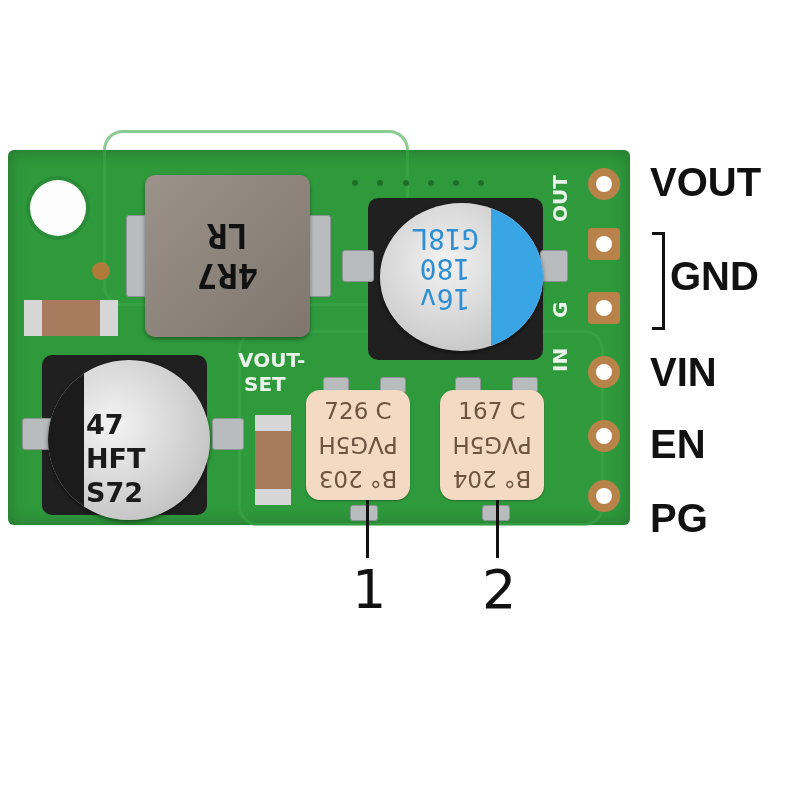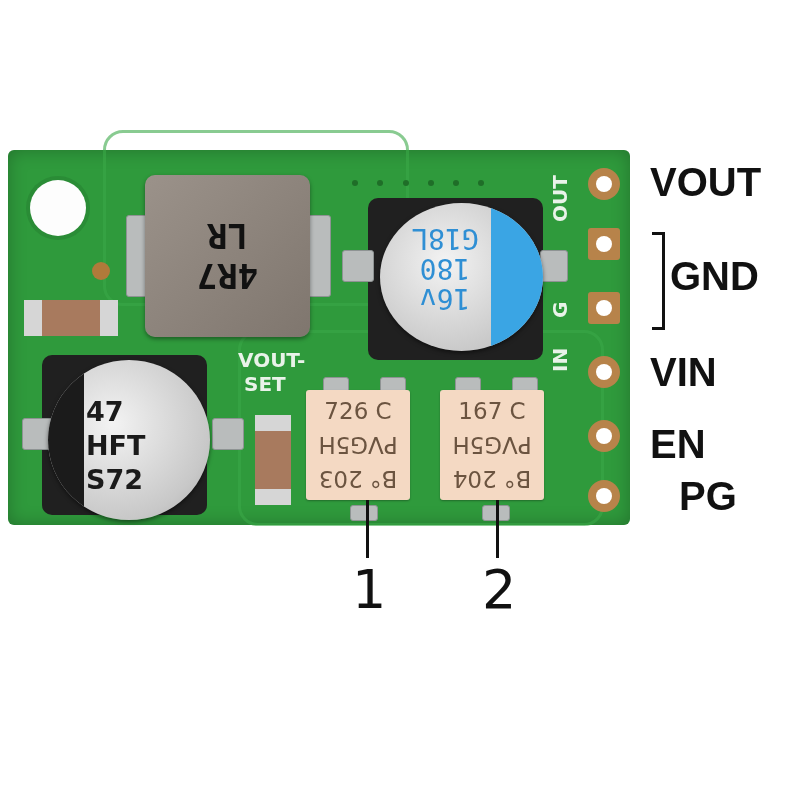--- a/index.html
+++ b/index.html
@@ -10,25 +10,25 @@
   .via{position:absolute;width:6px;height:6px;border-radius:50%;background:#1f6e28;}
   .copper-dot{position:absolute;left:92px;top:262px;width:18px;height:18px;border-radius:50%;background:#b07a3a;}
   .pad{position:absolute;background:#b9bcbc;border:1px solid #8e9393;border-radius:3px;}
   .inductor{position:absolute;left:145px;top:175px;width:165px;height:162px;background:linear-gradient(135deg,#9b928a,#7f766e);border-radius:10px;box-shadow:0 2px 4px rgba(0,0,0,.4);}
   .inductor-text{position:absolute;left:0;top:0;width:100%;height:100%;display:flex;flex-direction:column;align-items:center;justify-content:center;transform:rotate(180deg);font-family:"DejaVu Sans Mono",monospace;font-size:34px;color:#111;line-height:40px;font-weight:bold;}
   .cap-base{position:absolute;background:#202020;border-radius:10px;}
   .cap-can{position:absolute;border-radius:50%;background:radial-gradient(circle at 40% 40%,#f3f3f3,#c8c8c8 70%,#a9a9a9);box-shadow:0 2px 4px rgba(0,0,0,.5);overflow:hidden;}
   .cap-stripe-blue{position:absolute;right:0;top:0;width:32%;height:100%;background:#3aa5e4;}
   .cap-stripe-black{position:absolute;left:0;top:0;width:22%;height:100%;background:#1b1b1b;}
   .cap-text-blue{position:absolute;left:10px;top:20px;width:110px;transform:rotate(180deg);font-family:"DejaVu Sans Mono",monospace;color:#2f8fd4;font-size:28px;line-height:30px;text-align:center;}
-  .cap-text-dark{position:absolute;left:38px;top:35px;font-family:"DejaVu Sans",sans-serif;font-weight:bold;color:#1a1a1a;font-size:27px;line-height:34px;}
+  .cap-text-dark{position:absolute;left:38px;top:48px;font-family:"DejaVu Sans",sans-serif;font-weight:bold;color:#1a1a1a;font-size:27px;line-height:34px;}
   .mlcc{position:absolute;border-radius:3px;background:#a87a5e;}
   .mlcc .end{position:absolute;background:#d6d6d6;}
   .silk{position:absolute;color:#e9f3e9;font-weight:bold;font-family:"DejaVu Sans",sans-serif;}
-  .pot{position:absolute;width:104px;height:110px;background:#f4d9c3;border-radius:3px;box-shadow:0 1px 2px rgba(0,0,0,.3);}
+  .pot{position:absolute;width:104px;height:110px;background:#f4d9c3;border-radius:14px;box-shadow:0 1px 2px rgba(0,0,0,.3);}
   .pot-line{position:absolute;left:0;width:100%;text-align:center;font-family:"DejaVu Sans",sans-serif;color:#6b5440;font-size:23px;line-height:26px;}
   .pot-line.flip{transform:rotate(180deg);}
   .pin{position:absolute;left:588px;width:32px;height:32px;border-radius:50%;background:#b7834a;}
   .pin.square{border-radius:3px;}
   .pin::after{content:"";position:absolute;left:8px;top:8px;width:16px;height:16px;border-radius:50%;background:#fff;}
   .pin-label{position:absolute;left:650px;font-weight:bold;font-size:40px;color:#111;}
   .bracket{position:absolute;left:652px;top:232px;width:10px;height:92px;border:3px solid #111;border-left:none;}
   .callout-line{position:absolute;width:3px;background:#111;}
   .callout-num{position:absolute;font-size:54px;color:#111;font-family:"DejaVu Sans",sans-serif;}
 </style>
@@ -125,18 +125,18 @@
 <div class="pin square" style="top:292px;"></div>
 <div class="pin" style="top:356px;"></div>
 <div class="pin" style="top:420px;"></div>
 <div class="pin" style="top:480px;"></div>
 
 <div class="pin-label" style="top:160px;">VOUT</div>
 <div class="bracket"></div>
 <div class="pin-label" style="top:254px;left:670px;">GND</div>
 <div class="pin-label" style="top:350px;text-align:right;">VIN</div>
 <div class="pin-label" style="top:414px;margin-top:8px;">EN</div>
-<div class="pin-label" style="top:474px;margin-left:29px;">PG</div>
+<div class="pin-label" style="top:496px;">PG</div>
 
 <div class="callout-line" style="left:366px;top:500px;height:58px;"></div>
 <div class="callout-num" style="left:352px;top:558px;">1</div>
 <div class="callout-line" style="left:496px;top:500px;height:58px;"></div>
 <div class="callout-num" style="left:482px;top:558px;">2</div>
 
 </body></html>

